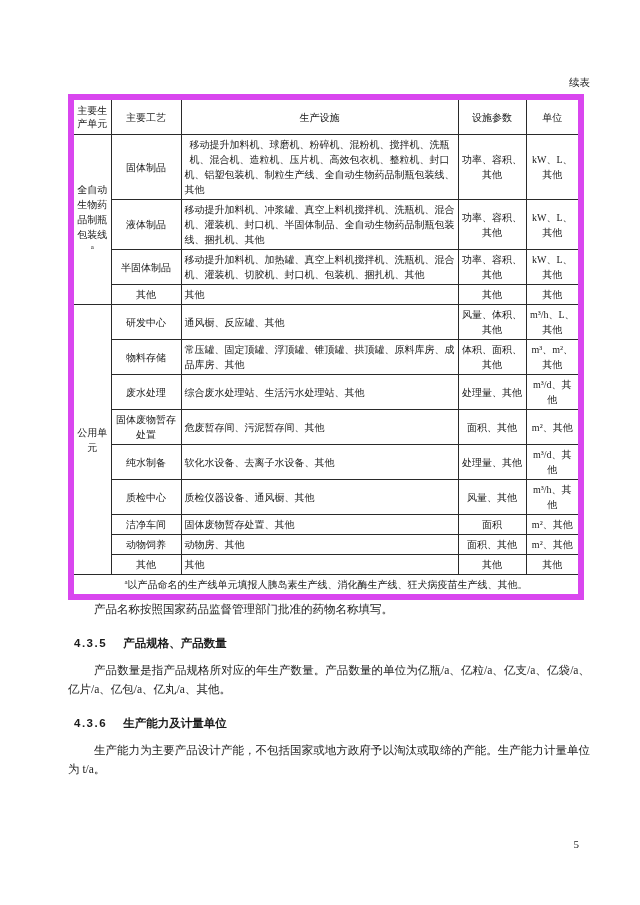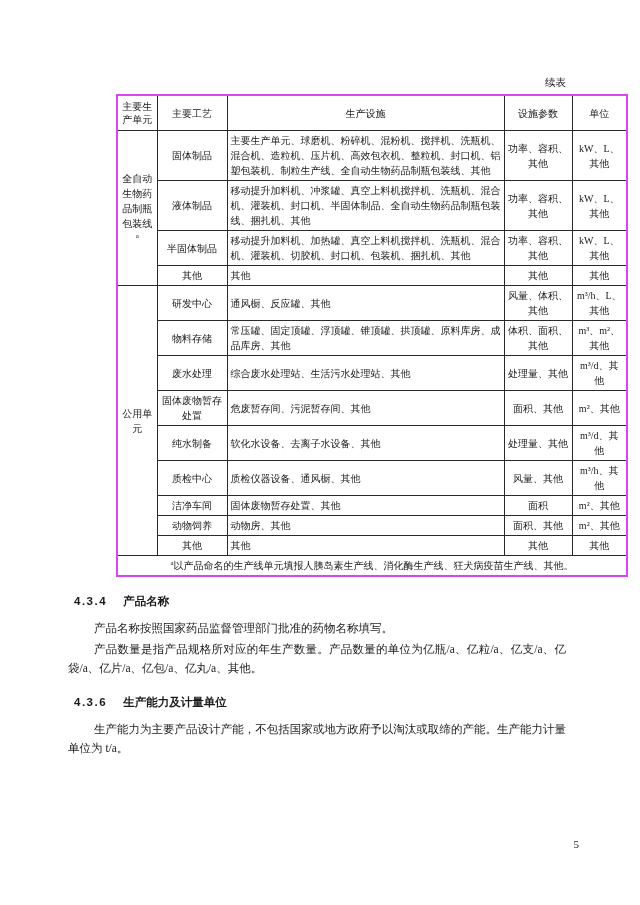--- a/index.html
+++ b/index.html
@@ -6,36 +6,35 @@
   html, body { background: #ffffff; }
   body {
     width: 640px; height: 905px;
     font-family: "Liberation Serif", "DejaVu Serif", serif;
     color: #1a1a1a;
     -webkit-font-smoothing: antialiased;
   }
   .page {
     position: relative;
     width: 640px; height: 905px;
-    padding: 76px 74px 0 68px;
+    padding: 76px 50px 0 68px;
     background: #ffffff;
     overflow: hidden;
   }
   .continued-label {
     text-align: right;
     font-size: 10.5px;
     line-height: 14px;
     margin-bottom: 4px;
   }
   table.main-table {
     width: 510px;
     border-collapse: collapse;
     table-layout: fixed;
-    border: 2px solid #d946ef;
-    margin-left: 48px;
+    border: 6px solid #d946ef;
   }
   table.main-table td, table.main-table th {
     border: 1px solid #2a2a2a;
     font-weight: normal;
     font-size: 10px;
     line-height: 15px;
     padding: 2px 3px;
     text-align: center;
     vertical-align: middle;
     word-break: break-all;
@@ -109,21 +108,21 @@
         <th>主要工艺</th>
         <th>生产设施</th>
         <th>设施参数</th>
         <th>单位</th>
       </tr>
     </thead>
     <tbody>
       <tr>
         <td rowspan="4" class="group-cell"><span>全自动生物药品制瓶包装线</span><span class="sup">a</span></td>
         <td>固体制品</td>
-        <td class="facilities-cell">主要生产单元、球磨机、粉碎机、混粉机、搅拌机、洗瓶机、混合机、造粒机、压片机、高效包衣机、整粒机、封口机、铝塑包装机、制粒生产线、全自动生物药品制瓶包装线、其他</td>
+        <td class="facilities-cell">移动提升加料机、球磨机、粉碎机、混粉机、搅拌机、洗瓶机、混合机、造粒机、压片机、高效包衣机、整粒机、封口机、铝塑包装机、制粒生产线、全自动生物药品制瓶包装线、其他</td>
         <td class="params-cell">功率、容积、其他</td>
         <td class="unit-val-cell">kW、L、其他</td>
       </tr>
       <tr>
         <td>液体制品</td>
         <td class="facilities-cell">移动提升加料机、冲浆罐、真空上料机搅拌机、洗瓶机、混合机、灌装机、封口机、半固体制品、全自动生物药品制瓶包装线、捆扎机、其他</td>
         <td class="params-cell">功率、容积、其他</td>
         <td class="unit-val-cell">kW、L、其他</td>
       </tr>
       <tr>
@@ -194,28 +193,28 @@
         <td class="unit-val-cell">其他</td>
       </tr>
       <tr>
         <td colspan="5" class="footnote-cell"><span class="sup">a</span><span>以产品命名的生产线单元填报人胰岛素生产线、消化酶生产线、狂犬病疫苗生产线、其他。</span></td>
       </tr>
     </tbody>
   </table>
 
 
   <div class="section">
-    <div class="section-heading">
-      <span class="sec-num">4.3.4</span>
-      <span class="sec-title">产品名称</span>
-    </div>
     <p class="para">产品名称按照国家药品监督管理部门批准的药物名称填写。</p>
   </div>
 
   <div class="section">
+    <div class="section-heading">
+      <span class="sec-num">4.3.5</span>
+      <span class="sec-title">产品规格、产品数量</span>
+    </div>
     <p class="para">产品数量是指产品规格所对应的年生产数量。产品数量的单位为亿瓶/a、亿粒/a、亿支/a、亿袋/a、亿片/a、亿包/a、亿丸/a、其他。</p>
   </div>
 
   <div class="section">
     <div class="section-heading">
       <span class="sec-num">4.3.6</span>
       <span class="sec-title">生产能力及计量单位</span>
     </div>
     <p class="para">生产能力为主要产品设计产能，不包括国家或地方政府予以淘汰或取缔的产能。生产能力计量单位为 t/a。</p>
 

